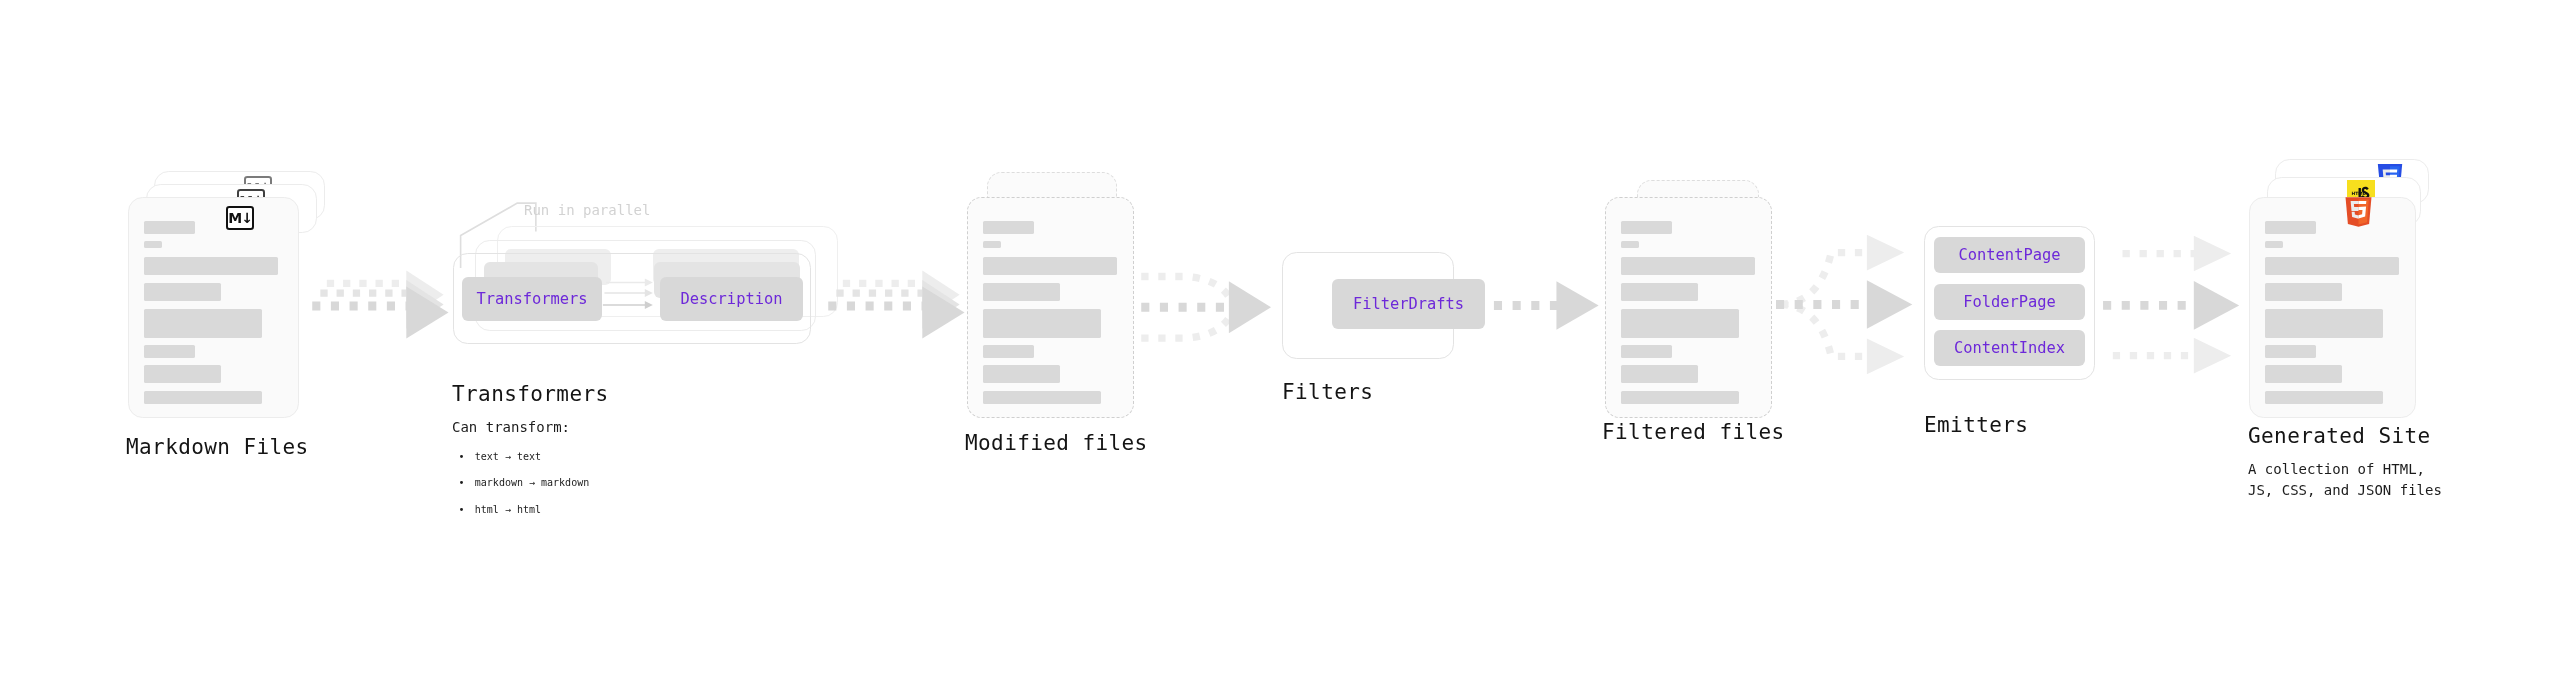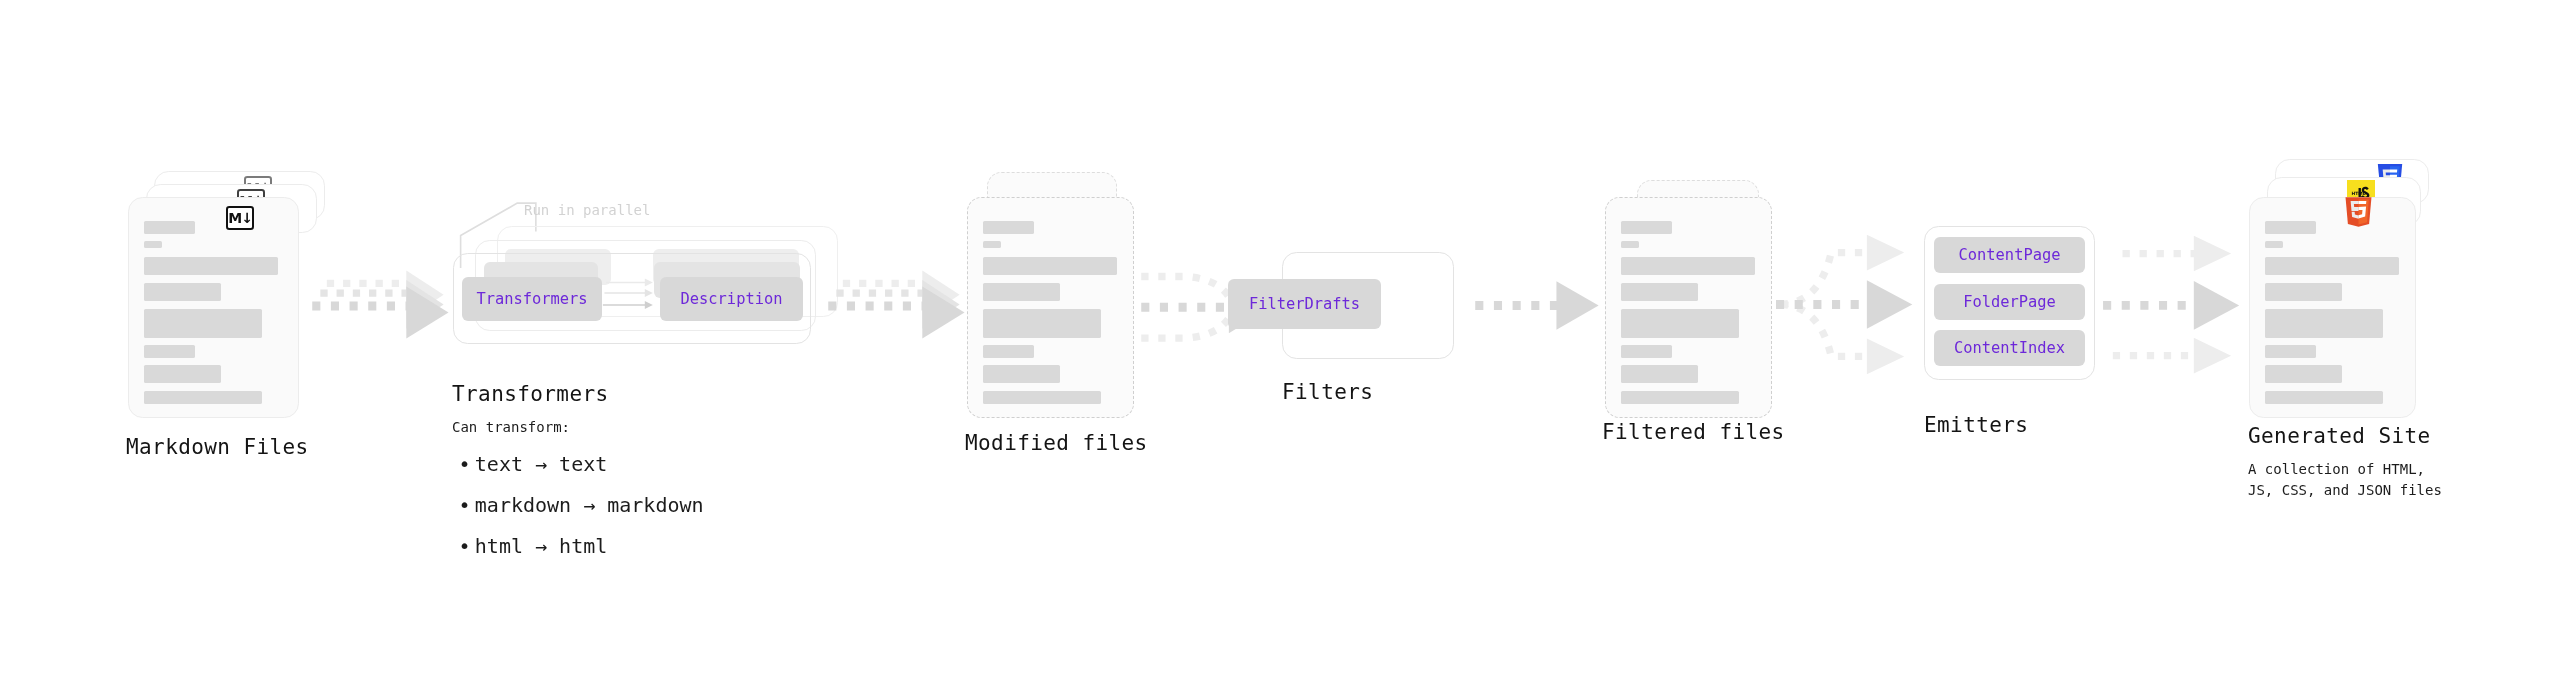--- a/index.html
+++ b/index.html
@@ -43,21 +43,21 @@
   .cap .title{
     font-size:21px;color:#141414;letter-spacing:0.4px;white-space:nowrap;
     font-family:"DejaVu Sans Mono","Liberation Mono",monospace;
   }
   .cap .sub{
     margin-top:11.4px;font-size:14px;line-height:1.45;color:#1c1c1c;
     white-space:pre-line;
     font-family:"DejaVu Sans Mono","Liberation Mono",monospace;
   }
   .cap ul{margin:1.6px 0 0 0;padding:0;list-style:none;}
-  .cap li{font-size:20px;line-height:1.45;color:#1c1c1c;margin-top:12px;}
+  .cap li{font-size:10px;line-height:1.45;color:#1c1c1c;margin-top:12px;}
   .cap li::before{content:"\2022";display:inline-block;width:16.3px;padding-left:6.5px;}
 
   
   .groupbox{
     position:absolute;box-sizing:border-box;
     border:1.6px solid #e3e3e3;border-radius:14.6px;background:transparent;
   }
   .chip{
     position:absolute;box-sizing:border-box;
     background:#d8d8d8;border-radius:6px;
@@ -200,21 +200,21 @@
       <path d="M4 96 L60 96 Q108 92 118 58"></path>
     </g>
     <g fill="none" stroke="#d8d8d8" stroke-width="11" stroke-dasharray="10 13">
       <line x1="4" y1="58" x2="118" y2="58"></line>
     </g>
     <polygon points="112,26 164,58 112,90" fill="#d8d8d8"></polygon>
   </svg>
 
   <div>
     <div class="groupbox" style="left:1282px;top:252px;width:172px;height:107px;"></div>
-    <div class="chip" style="left:1228px;top:279px;width:153px;height:50px;">
+    <div class="chip" style="left:1332px;top:279px;width:153px;height:50px;">
       <span>FilterDrafts</span>
     </div>
     <div class="cap" style="left:1282px;top:380px;">
       <div class="title">Filters</div>
     </div>
   </div>
 
   <svg class="abs" style="left:1472px;top:276px;width:138px;height:59px;" viewBox="0 0 170 72">
     <g stroke="#d8d8d8" stroke-width="11" stroke-dasharray="10 13" fill="none">
       <line x1="4" y1="36" x2="110" y2="36"></line>

